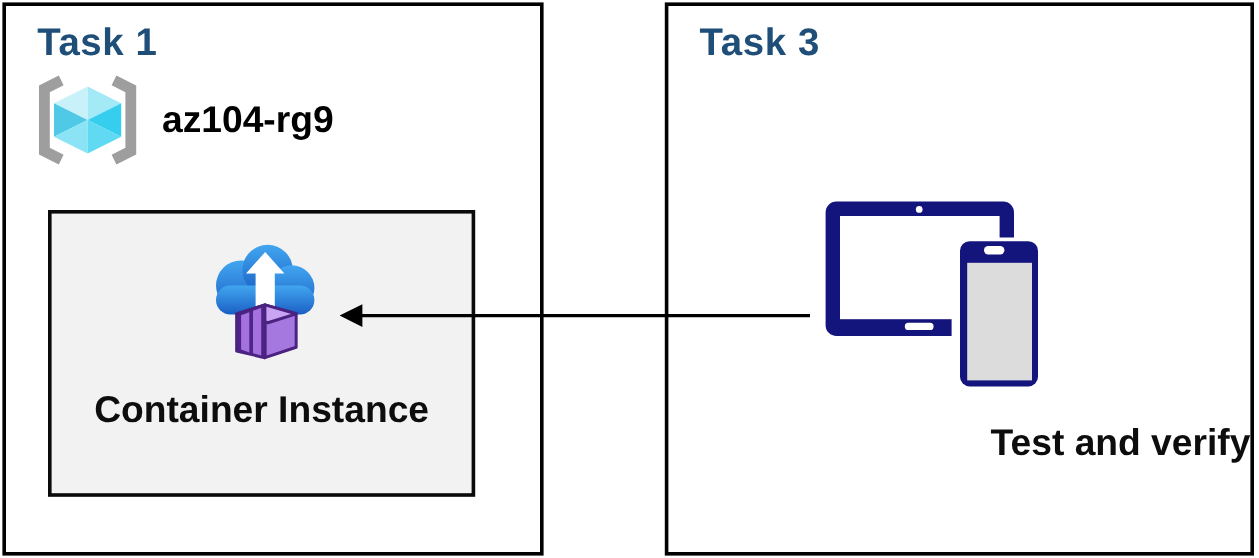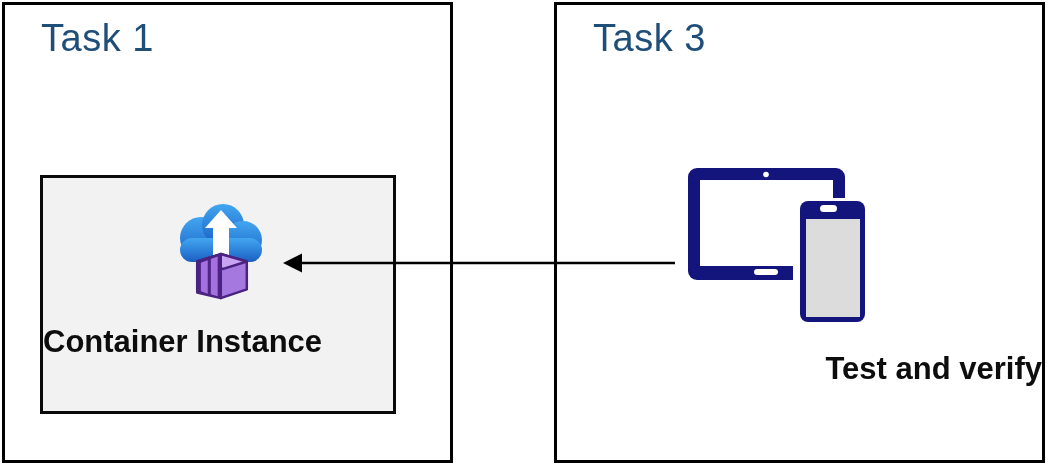--- a/index.html
+++ b/index.html
@@ -4,49 +4,64 @@
 <style>
   html,body{margin:0;padding:0;background:#fff;overflow:hidden;}
   .canvas{
     position:relative;width:1049px;height:465px;background:#fff;
     font-family:"Liberation Sans",sans-serif;
   }
   .task-box{position:absolute;border:3px solid #000;background:#fff;box-sizing:content-box;}
   .task1{left:2px;top:2px;width:445px;height:455px;}
   .task2{left:554px;top:2px;width:485px;height:455px;}
   .task-title{
-    position:absolute;left:36px;top:12px;
-    font-size:38px;font-weight:normal;color:#1F4E79;letter-spacing:0.5px;
+    position:absolute;left:26px;top:12px;
+    font-size:32px;font-weight:bold;color:#1F4E79;letter-spacing:0.5px;
   }
   .rg-row{position:absolute;left:22px;top:55px;display:flex;align-items:center;gap:16px;}
   .rg-name{font-size:31px;font-weight:bold;color:#000;}
   .ci-box{
     position:absolute;left:35px;top:170px;width:350px;height:233px;
     border:3px solid #0a0a0a;background:#F2F2F2;
   }
   .ci-icon{position:absolute;left:130px;top:20px;}
   .ci-label{
-    position:absolute;left:0;right:0;top:146px;
+    position:absolute;left:0;right:0;top:146px;text-align:center;
     font-size:31px;font-weight:bold;color:#0d0d0d;
   }
   .devices-icon{position:absolute;left:129px;top:162px;}
   .test-label{
     position:absolute;left:0;right:0;top:346px;text-align:right;
     font-size:31px;font-weight:bold;color:#0d0d0d;
   }
   .arrow-svg{position:absolute;left:283px;top:249px;z-index:5;}
 </style>
 </head>
 <body>
 
 <div class="canvas">
 
   <div class="task-box task1">
     <div class="task-title">Task 1</div>
 
+    <div class="rg-row">
+      <svg width="92" height="80" viewBox="0 0 92 80">
+        <polyline points="24,7 10,14 10,66 24,73" fill="none" stroke="#9E9E9E" stroke-width="9"></polyline>
+        <polyline points="68,7 82,14 82,66 68,73" fill="none" stroke="#9E9E9E" stroke-width="9"></polyline>
+        <g>
+          <polygon points="46,12 18,26 46,40" fill="#C9F1FA"></polygon>
+          <polygon points="46,12 74,26 46,40" fill="#A4E9F6"></polygon>
+          <polygon points="18,26 18,54 46,40" fill="#4FC9E6"></polygon>
+          <polygon points="18,54 46,68 46,40" fill="#8AE4F5"></polygon>
+          <polygon points="74,26 74,54 46,40" fill="#35CEEF"></polygon>
+          <polygon points="74,54 46,68 46,40" fill="#60DAF3"></polygon>
+        </g>
+      </svg>
+      <span class="rg-name">az104-rg9</span>
+    </div>
 
     <div class="ci-box">
       <svg class="ci-icon" width="100" height="105" viewBox="0 0 100 105">
         <defs>
           <linearGradient id="cloudGrad" x1="0" y1="0" x2="0" y2="1">
             <stop offset="0" stop-color="#42A6F0"></stop>
             <stop offset="1" stop-color="#1A5FC4"></stop>
           </linearGradient>
         </defs>
         <g fill="url(#cloudGrad)">

